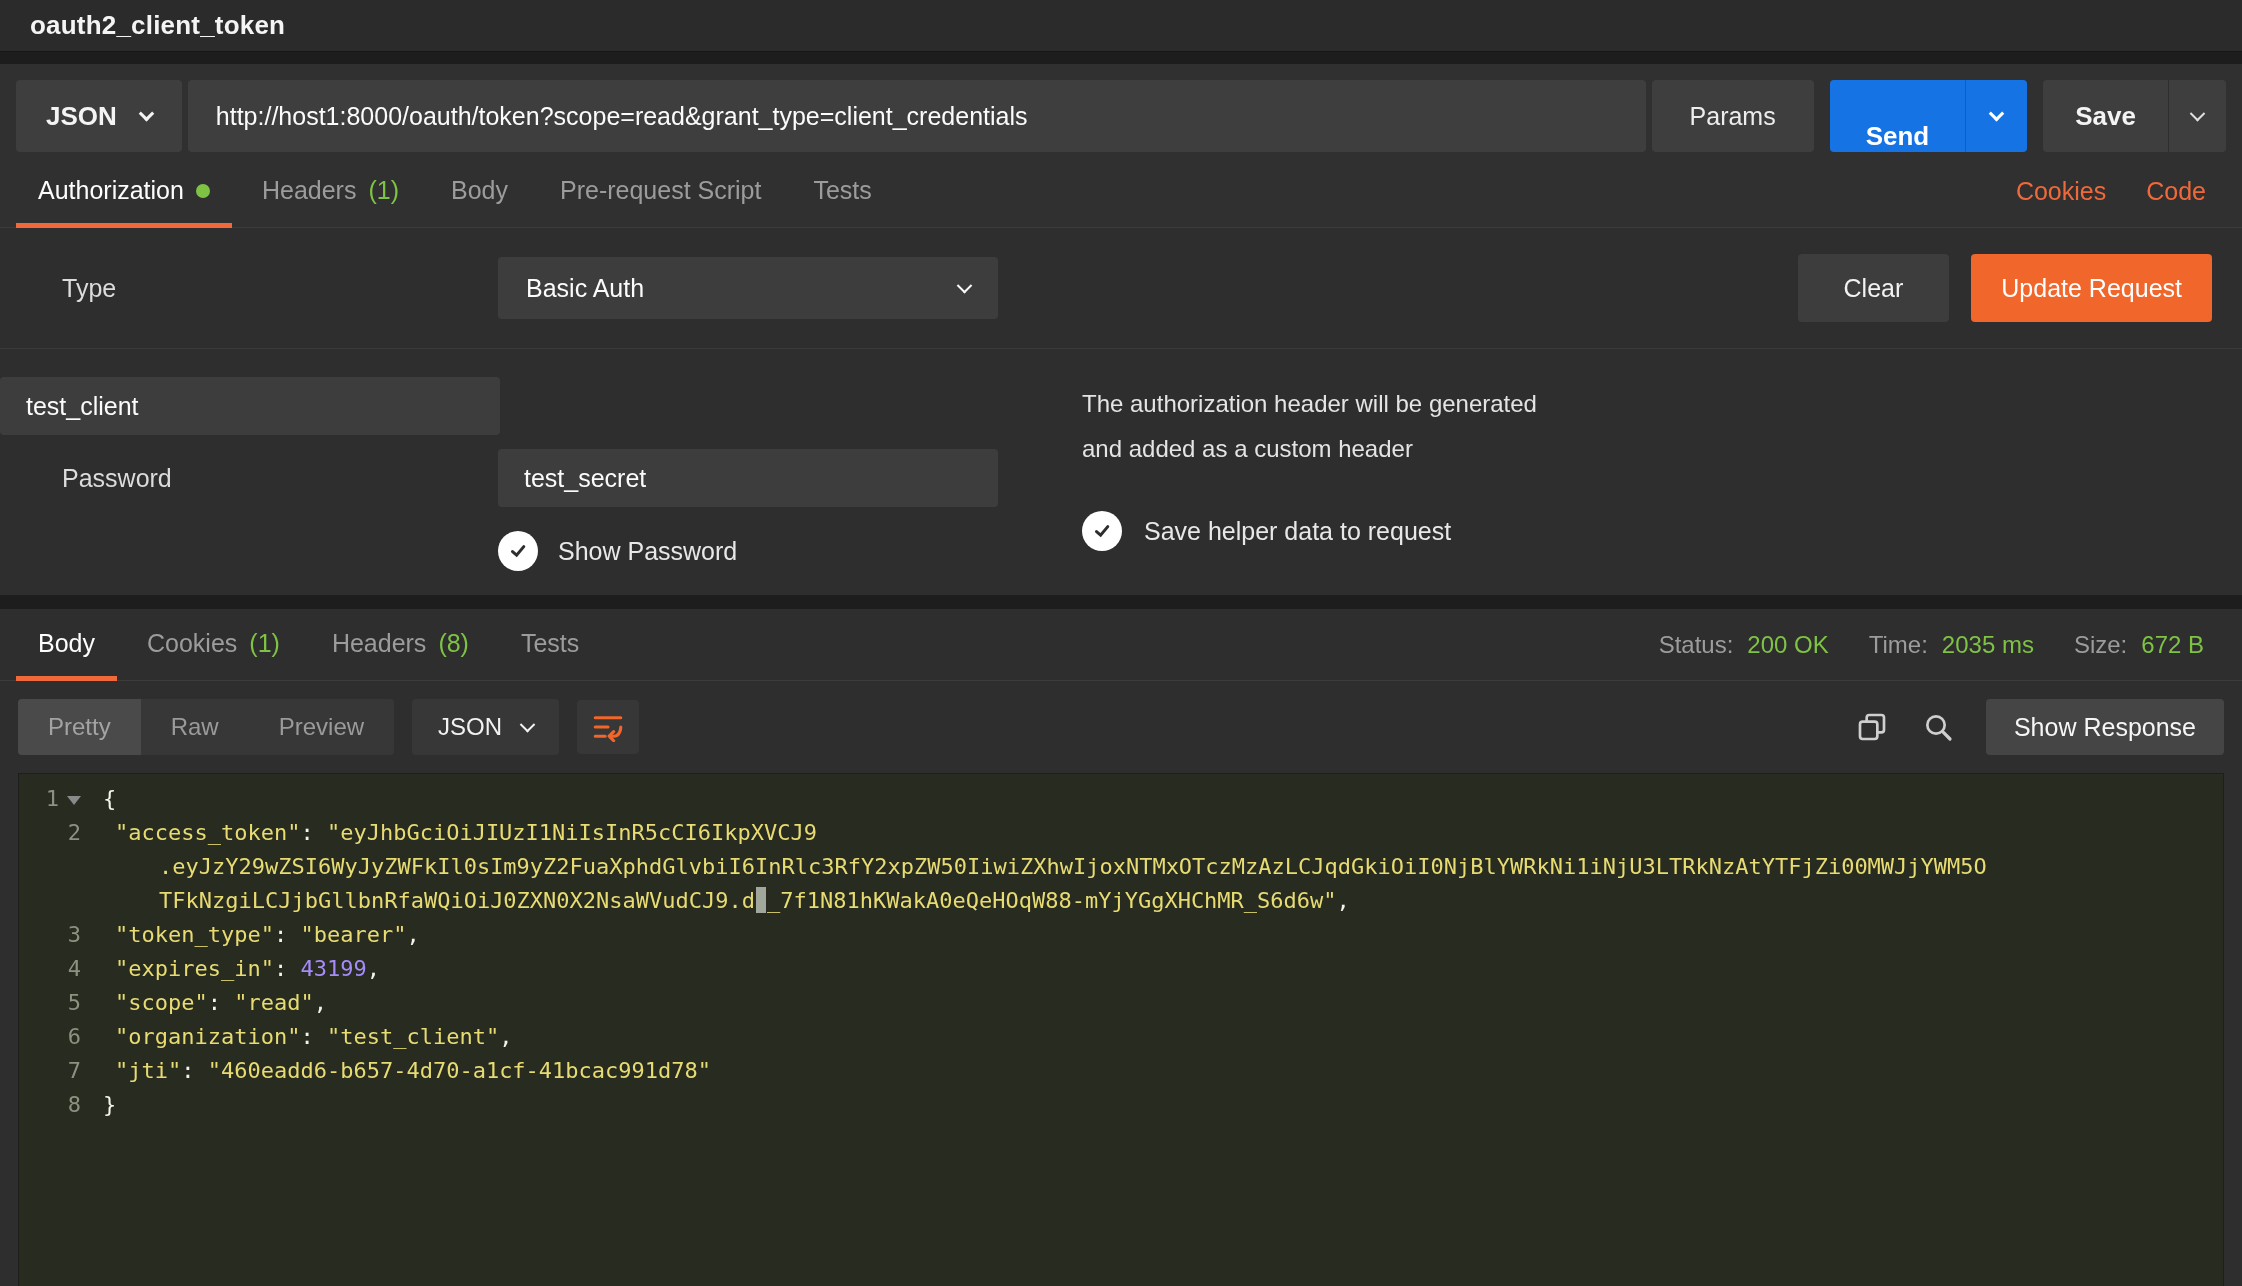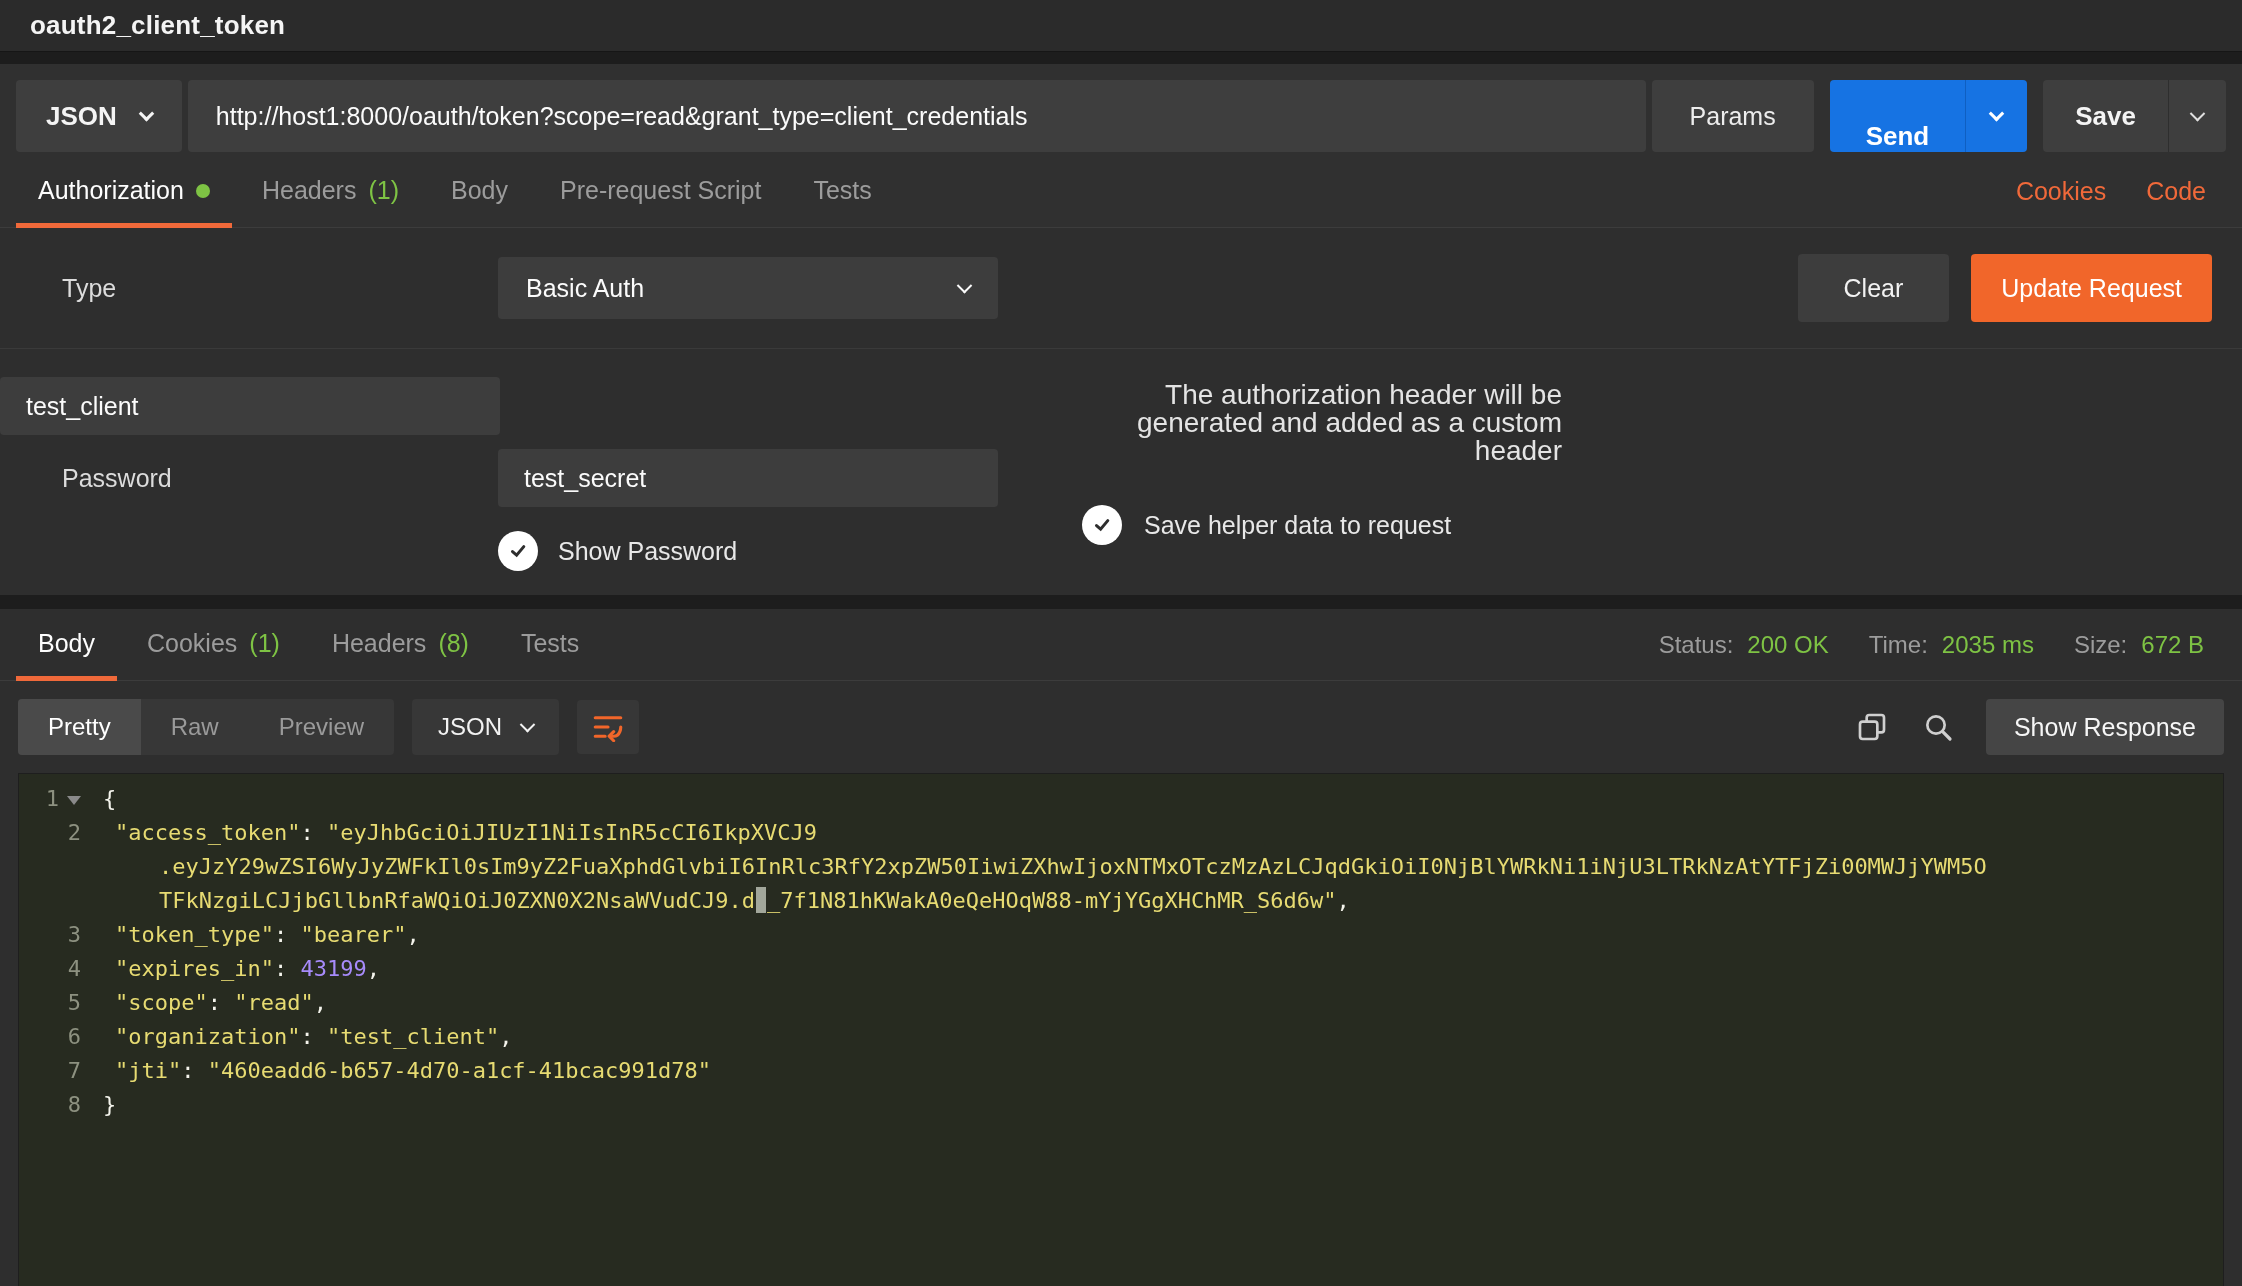--- a/index.html
+++ b/index.html
@@ -62,35 +62,35 @@
   .creds { display:flex; padding:28px 0 24px; }
   .creds-left { display:flex; flex-direction:column; }
   .cred-row { display:flex; align-items:center; margin-bottom:14px; }
   .text-input { width:500px; height:58px; background:#3d3d3d; border-radius:4px; display:flex; align-items:center; padding:0 26px; font-size:25px; color:#fbfbfb; }
   .showpass-row { display:flex; align-items:center; gap:20px; margin-left:498px; margin-top:10px; }
   .check-circle { width:40px; height:40px; border-radius:50%; background:#fff; display:flex; align-items:center; justify-content:center; flex:none; }
   .check-circle svg { width:22px; height:22px; }
   .check-label { font-size:25px; color:#e8e8e8; }
 
   .creds-right { margin-left:84px; width:560px; padding-top:4px; }
-  .helper-note { font-size:28px; line-height:28px; color:#e4e4e4; width:480px;text-align:right; }
+  .helper-note { font-size:24px; line-height:45px; color:#e4e4e4; width:480px; }
   .save-helper { display:flex; align-items:center; gap:22px; margin-top:40px; }
 
   
   .response-panel { background:#2e2e2e; margin-top:14px; display:flex; flex-direction:column; height:734px; }
   .resp-tabs { display:flex; align-items:stretch; border-bottom:1px solid #3c3c3c; padding:0 12px; }
   .resp-meta { margin-left:auto; display:flex; align-items:center; gap:14px; font-size:24px; padding-right:26px; }
   .meta-label { color:#9c9c9c; }
   .meta-value { color:#7ec344; margin-right:26px; }
   .meta-value.last { margin-right:0; }
 
   .resp-toolbar { display:flex; align-items:center; gap:18px; padding:18px 18px; }
   .seg { display:flex; background:#373737; border-radius:4px; overflow:hidden; }
   .seg-item { font-size:24px; color:#9a9a9a; padding:14px 30px; cursor:default; }
-  .seg-item.active { background:#4a4a4a; color:#ffffff; }
+  .seg-item.active { background:#4a4a4a; color:#a3a3a3; }
   .format-dd { display:flex; align-items:center; gap:20px; background:#373737; border-radius:4px; padding:14px 26px; font-size:24px; color:#f2f2f2; }
   .icon-btn { background:#373737; border-radius:4px; width:62px; height:54px; display:flex; align-items:center; justify-content:center; }
   .toolbar-right { margin-left:auto; display:flex; align-items:center; gap:30px; }
   .plain-icon { width:36px; height:36px; display:flex; align-items:center; justify-content:center; }
   .save-response { background:#454545; color:#f6f6f6; font-size:25px; border-radius:4px; height:56px; padding:0 28px; display:flex; align-items:center; }
 
   
   .code-wrap {
     margin:0 18px 0; background:#272b20; border:1px solid #1e1e1e;
     flex:1; overflow:hidden; padding-top:8px;

